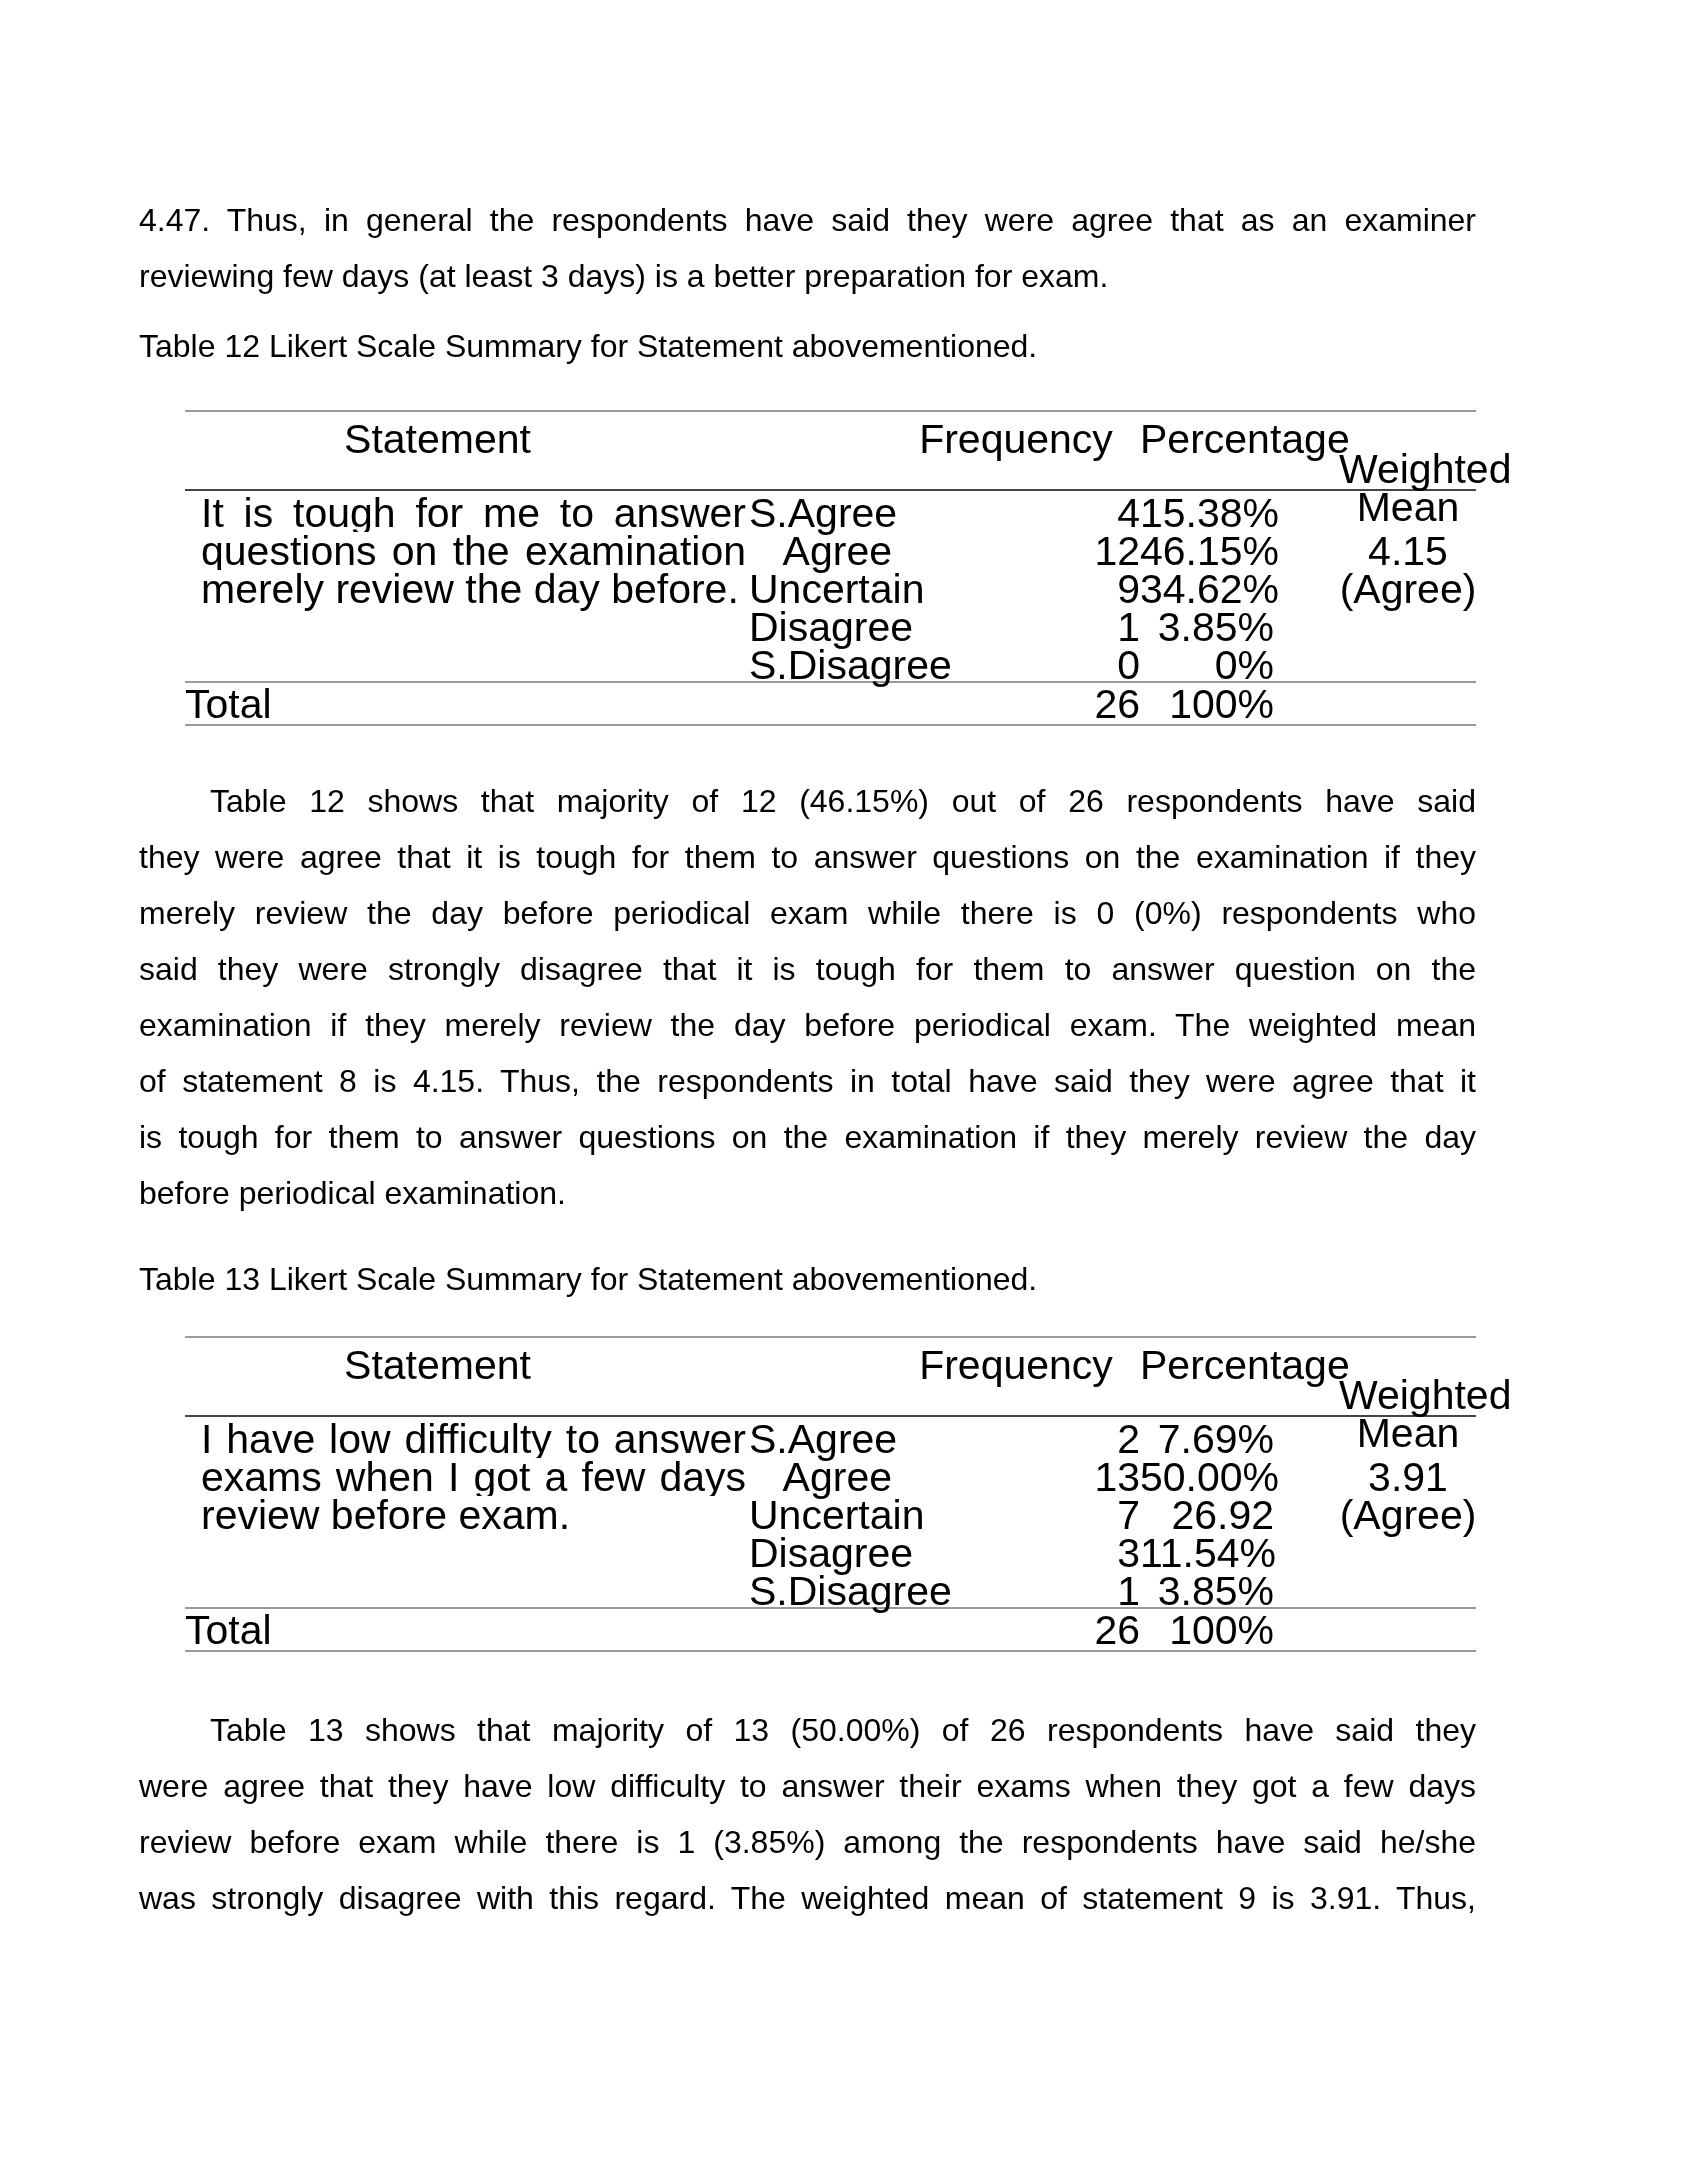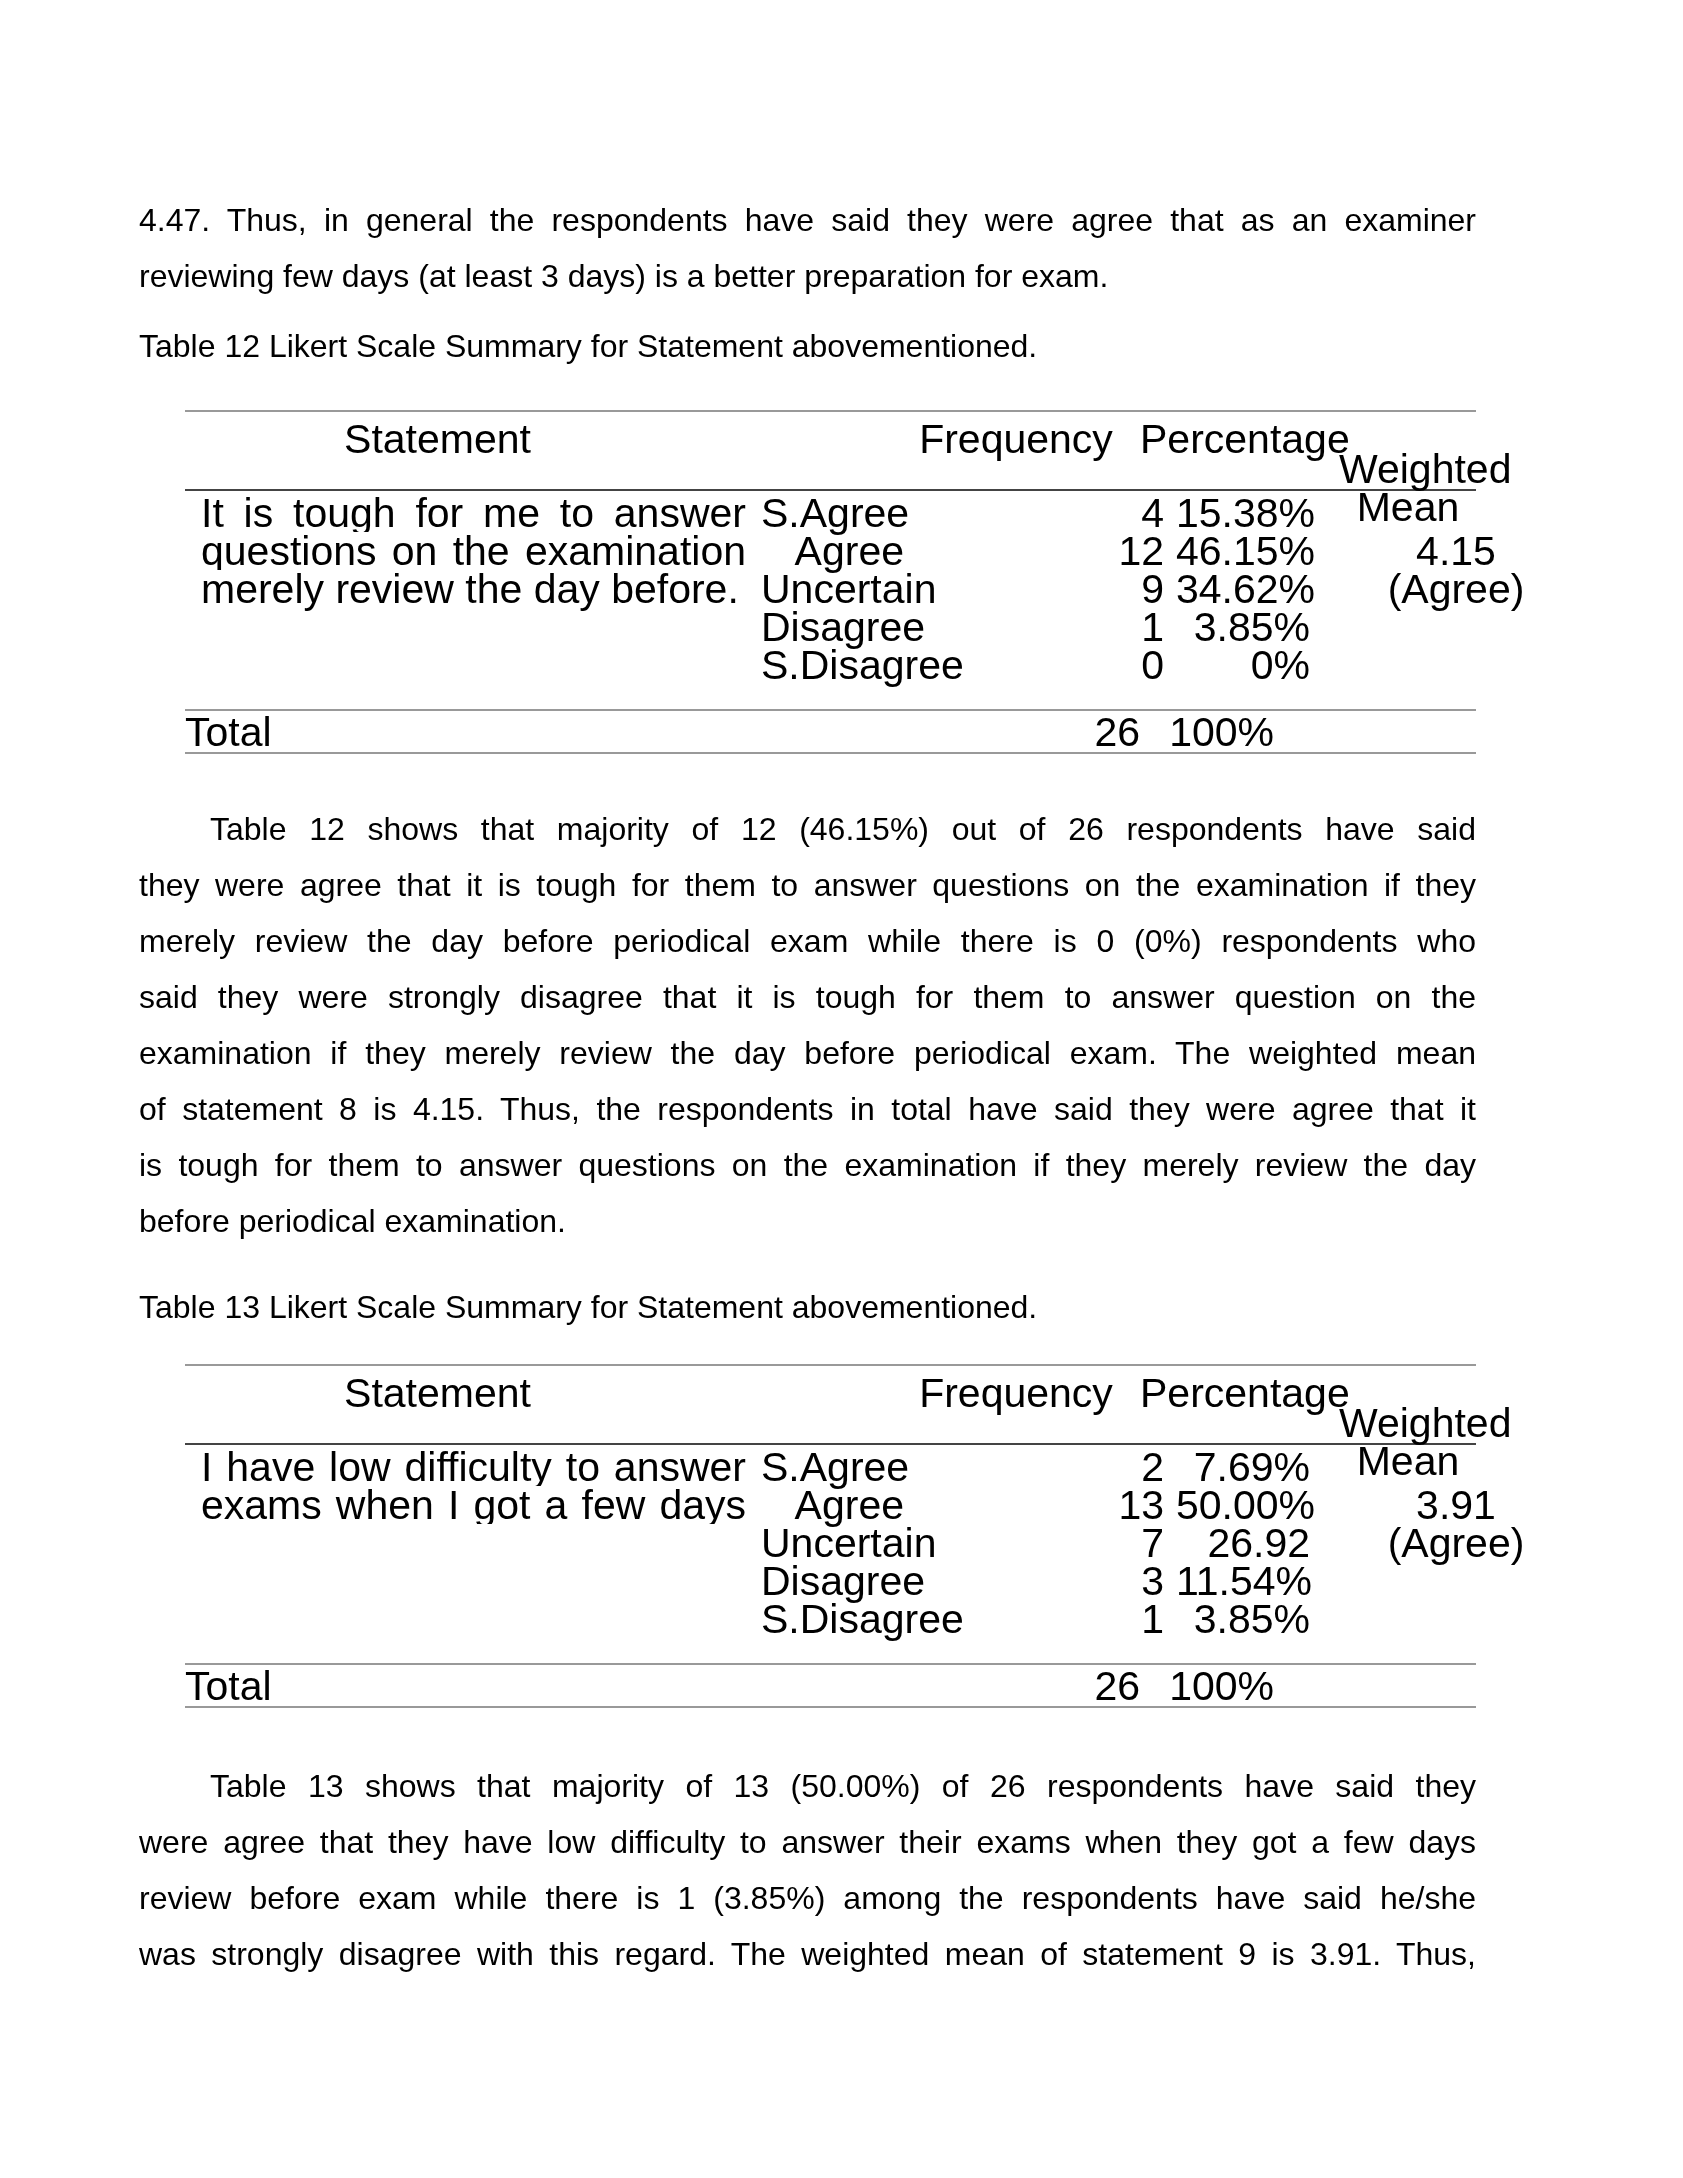--- a/index.html
+++ b/index.html
@@ -31,21 +31,21 @@
   .ltable {
     margin-left:46px; width:1291px;
     border-top:2px solid #999999;
     font-size:41px;
   }
   .tgrid { display:grid; grid-template-columns:564px 143px 248px 134px 203px; }
   .thead { height:79px; border-bottom:2px solid #444444; padding-top:8px; }
   .th { text-align:center; line-height:38px; white-space:nowrap; }
   .th-statement { padding-right:59px; }
   .th-wm { padding-left:65px;margin-top:30px; }
-  .tbody { height:220px; border-bottom:2px solid #999999; padding-top:3px;gap:12px; }
+  .tbody { height:192px; border-bottom:2px solid #999999; padding-top:3px; }
   .tl { line-height:38px; height:38px; white-space:nowrap; }
   .tl.jl { white-space:normal; }
   .cell-statement { padding:0 3px 0 16px; }
   .cell-center { text-align:right; }
   .cell-wm { text-align:center; padding-left:65px; }
   .trow-total { height:43px; border-bottom:2px solid #999999; align-content:center; }
   .total-label { text-align:left; padding-right:28px; line-height:38px; }
   .mt-caption1 { margin-top:14px; }
   .mt-table12 { margin-top:36px; }
   .mt-para2   { margin-top:47px; }
@@ -140,20 +140,21 @@
       <div class="th">Percentage</div>
       <div class="th th-wm">
         <div>Weighted</div>
         <div>Mean</div>
       </div>
     </div>
     <div class="tgrid tbody">
       <div class="cell-statement">
         <div class="tl jl">I have low difficulty to answer my</div>
         <div class="tl jl">exams when I got a few days</div>
+        <div class="tl">review before exam.</div>
       </div>
       <div class="cell-center">
         <div class="tl">S.Agree</div>
         <div class="tl">Agree</div>
         <div class="tl">Uncertain</div>
         <div class="tl">Disagree</div>
         <div class="tl">S.Disagree</div>
       </div>
       <div class="cell-center">
         <div class="tl">2</div>

